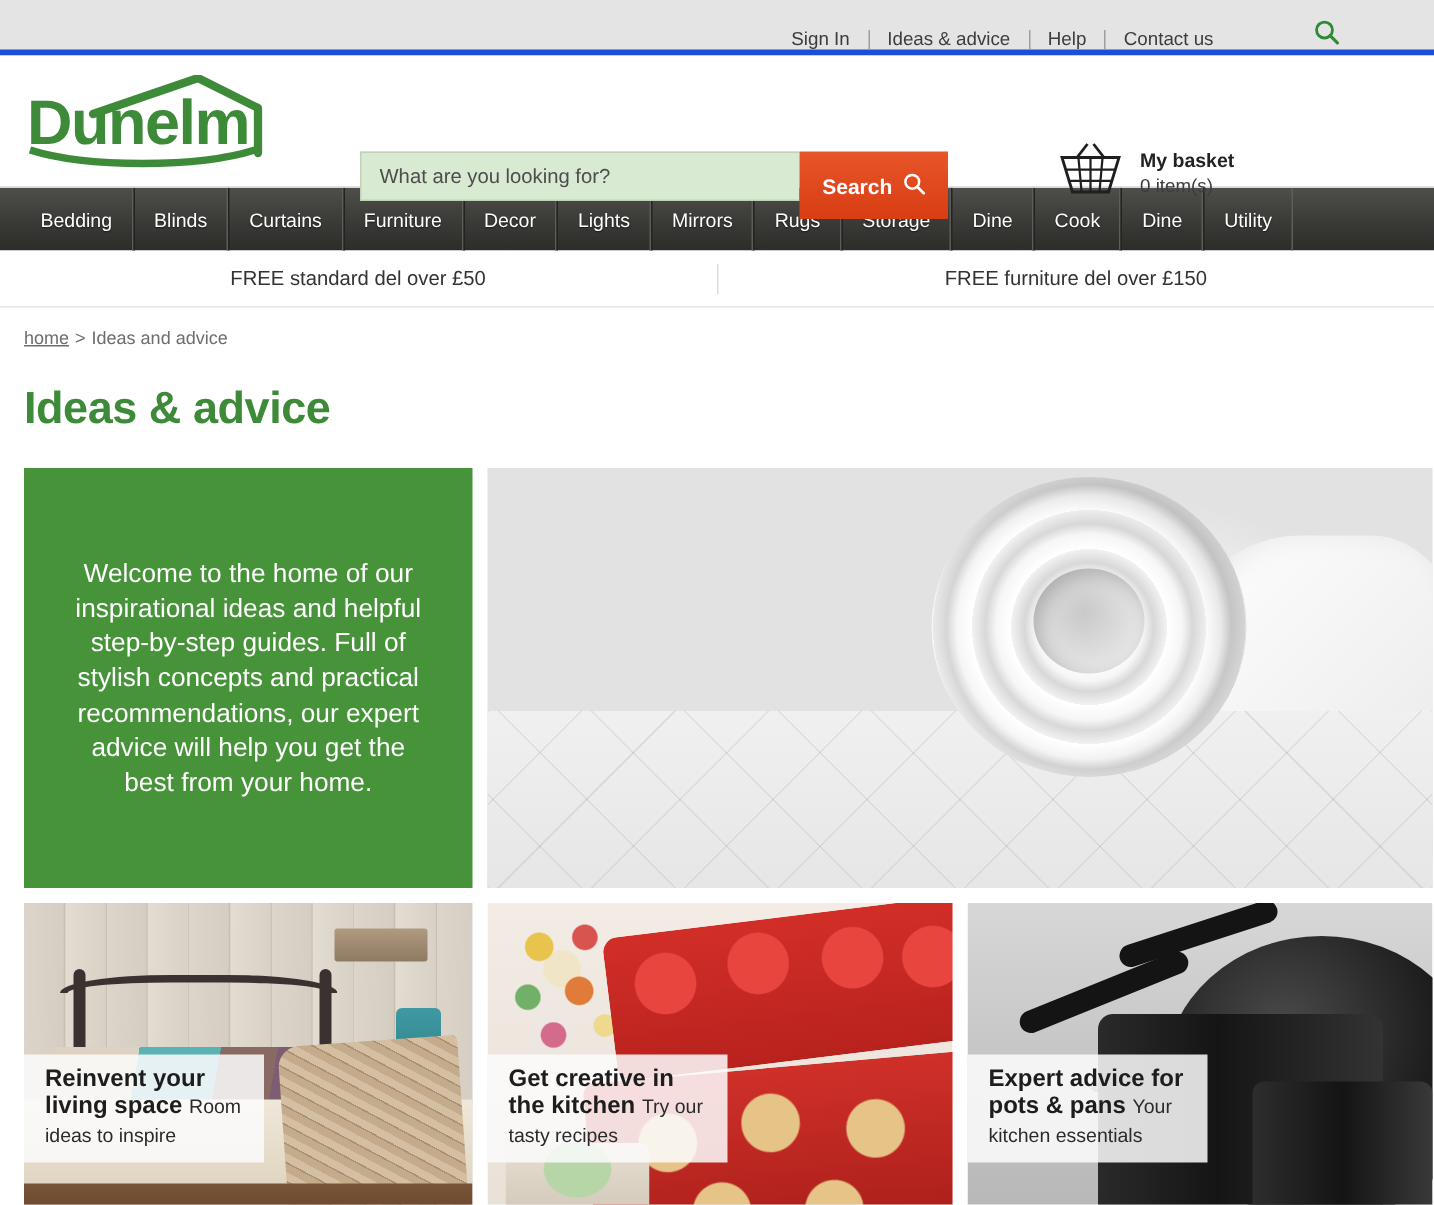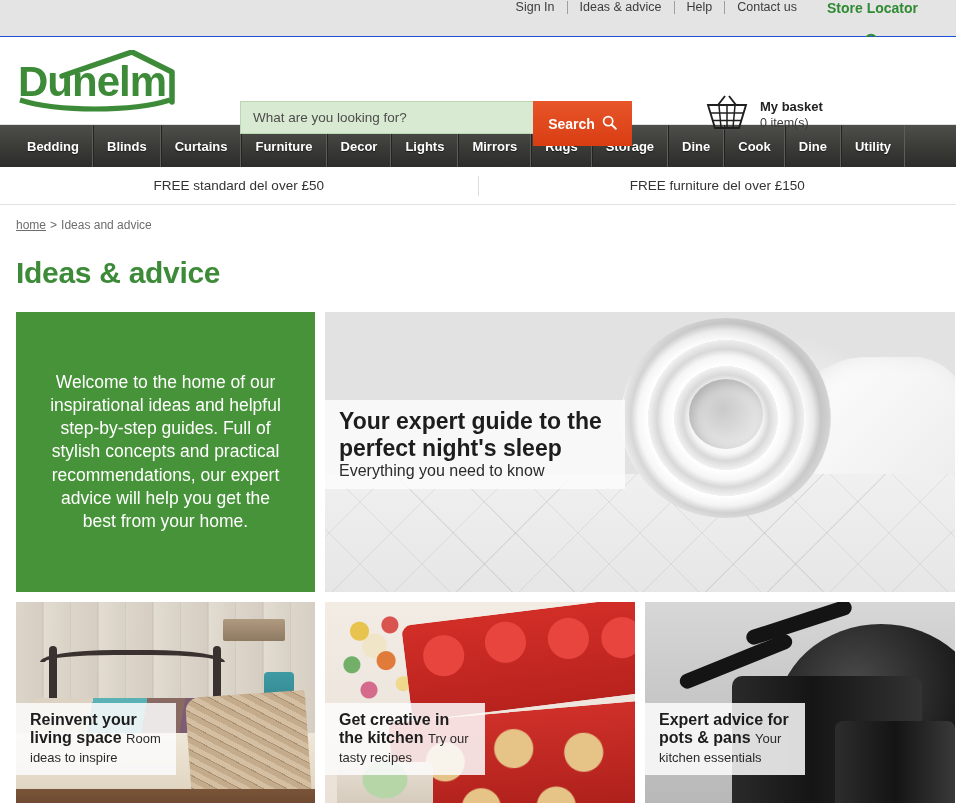--- a/index.html
+++ b/index.html
@@ -10,25 +10,25 @@
     overflow: hidden;
     background: #ffffff;
     font-family: "Liberation Sans", sans-serif;
     -webkit-font-smoothing: antialiased;
   }
 
   
   .utility-bar {
     height: 37px;
     background: #e4e4e4;
-    border-bottom: 1px solid #1d4ed8;
-    display: flex;
-    align-items: flex-start;
+    border-bottom: 4px solid #1d4ed8;
+    display: flex;
+    align-items: flex-end;
     justify-content: flex-end;
-    padding-right: 38px;
+    padding-right: 26px;
   }
   .utility-links { display: flex; align-items: center; }
   .utility-link {
     font-size: 12.5px;
     color: #3c3c3c;
     text-decoration: none;
     padding: 0 12px;
     line-height: 14px;
     white-space: nowrap;
   }
@@ -114,21 +114,21 @@
     display: flex;
     align-items: stretch;
     padding-left: 14px;
   }
   .nav-item {
     display: flex;
     align-items: center;
     padding: 0 13px;
     color: #ffffff;
     font-size: 13px;
-    font-weight: bold;
+    font-weight: normal;
     text-decoration: none;
     border-right: 1px solid #5d5d59;
     border-left: 1px solid #232321;
     text-shadow: 0 1px 1px rgba(0,0,0,.6);
     white-space: nowrap;
   }
   .nav-item:first-child { border-left: none; }
 
   
   .delivery {
@@ -533,25 +533,20 @@
   </div>
 
   <a class="tile tile-hero" href="#">
     <span class="photo ph-bedding">
       <span class="pillow-right"></span>
       <span class="quilt"></span>
       <span class="duvet-roll">
         <span class="duvet-core"></span>
       </span>
     </span>
-    <span class="caption hero-caption">
-      <span class="caption-title">Your expert guide to the perfect night's sleep</span>
-      <span class="caption-rule"></span>
-      <span class="caption-sub">Everything you need to know</span>
-    </span>
   </a>
 
   <a class="tile" href="#">
     <span class="photo ph-living">
       <span class="planks"></span>
       <span class="shelf"></span>
       <span class="lantern"></span>
       <span class="headboard"></span>
       <span class="post-l"></span>
       <span class="post-r"></span>

